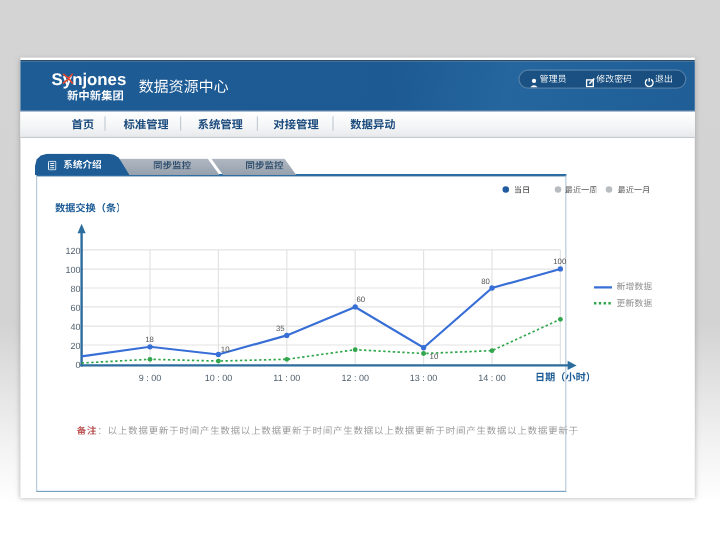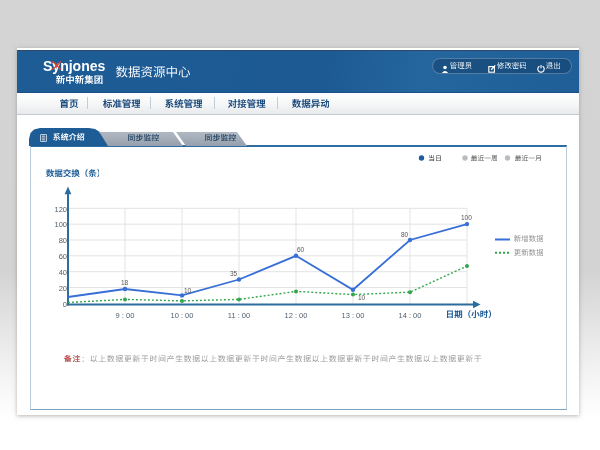--- a/index.html
+++ b/index.html
@@ -41,21 +41,21 @@
   left:12px; top:80px; width:79px; height:18px; z-index:3;
   background:#1e5c96;
   clip-path:polygon(0 100%, 0 11px, 1.5px 5px, 5px 1.5px, 11px 0, 60px 0, 66px 1px, 70px 3.5px, 79px 100%);
   color:#fff; font-size:8px;
 }
 .tab-g { top:84px; height:14px; background:linear-gradient(180deg,#b0b8c2 0%,#96a1ad 100%);
   color:#33516f; font-size:8px; z-index:1; }
 .tab2 { left:83px; width:83px; clip-path:polygon(0 0, 73px 0, 83px 100%, 0 100%); }
 .tab3 { left:159px; width:71px; clip-path:polygon(0 0, 61px 0, 71px 100%, 10px 100%); }
 .panel {
-  position:absolute; left:13px; top:97px; width:537px; height:265px;
+  position:absolute; left:13px; top:97px; width:442px; height:265px;
   background:#fff;
   border:1px solid #b9cbd9; border-top:2px solid #2e6da2; border-bottom:1px solid #7aa3c2;
 }
 .v { position:absolute; z-index:9; }
 </style>
 </head>
 <body>
 <div class="page">
   <div class="header">
     <div class="logo">

